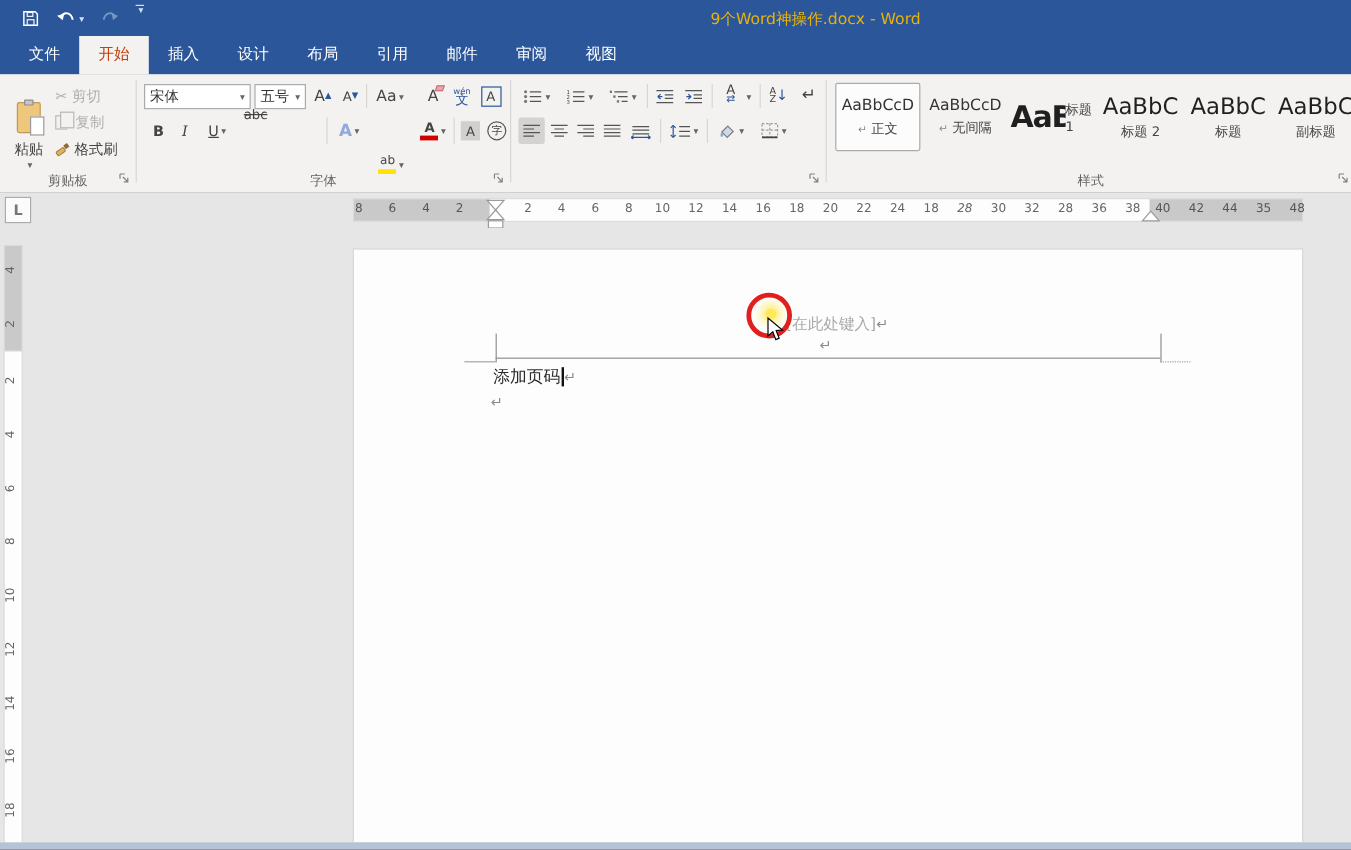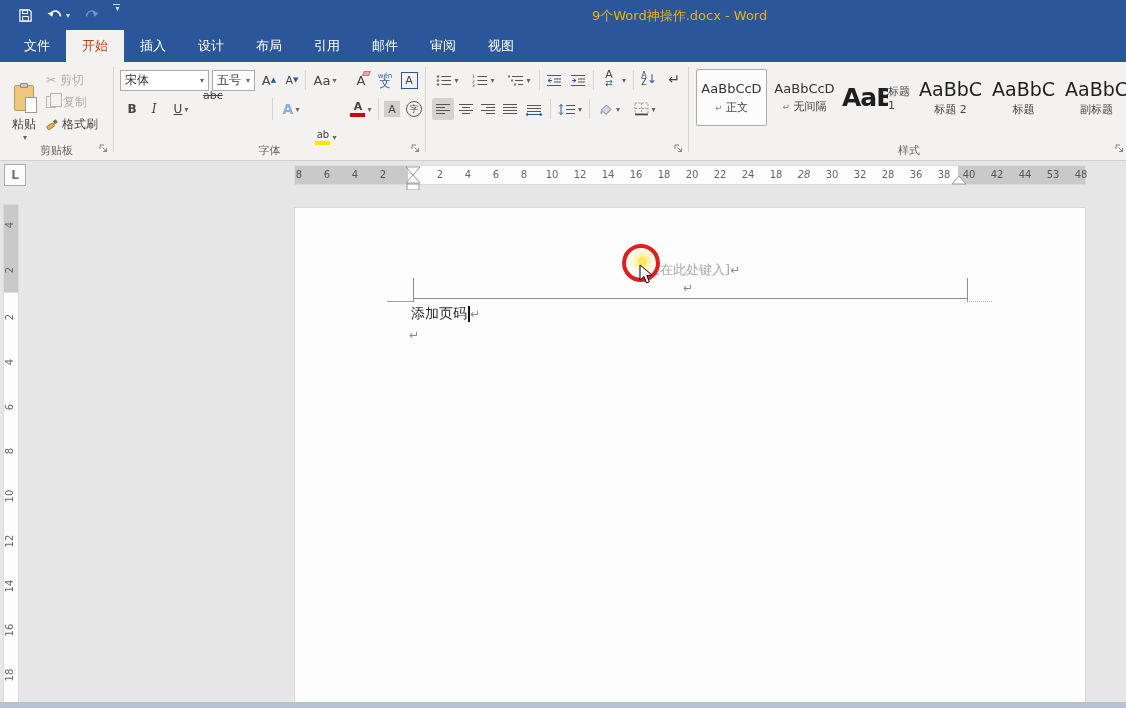--- a/index.html
+++ b/index.html
@@ -416,21 +416,21 @@
         <span class="rlabel" style="left:416px;">30</span>
         <span class="rlabel" style="left:444px;">32</span>
         <span class="rlabel" style="left:472px;">28</span>
         <span class="rlabel" style="left:500px;">36</span>
         <span class="rlabel" style="left:528px;">38</span>
       </div>
       <div class="seg margin" style="left:663px; width:127px;">
         <span class="rlabel onmargin" style="left:3px;">40</span>
         <span class="rlabel onmargin" style="left:31px;">42</span>
         <span class="rlabel onmargin" style="left:59px;">44</span>
-        <span class="rlabel onmargin" style="left:87px;">53</span>
+        <span class="rlabel onmargin" style="left:87px;">35</span>
         <span class="rlabel onmargin" style="left:115px;">48</span>
       </div>
       <svg style="position:absolute; left:109px; top:0;" width="18" height="26" viewBox="0 0 18 26">
         <polygon points="2,1 16,1 9,9" fill="#fff" stroke="#9a9a9a"></polygon>
         <polygon points="9,9 16,17 2,17" fill="#fff" stroke="#9a9a9a"></polygon>
         <rect x="3" y="18" width="12" height="6" fill="#fff" stroke="#9a9a9a"></rect>
       </svg>
       <svg style="position:absolute; left:656px; top:9px;" width="16" height="10" viewBox="0 0 16 10">
         <polygon points="8,1 15,9 1,9" fill="#fff" stroke="#9a9a9a"></polygon>
       </svg>

